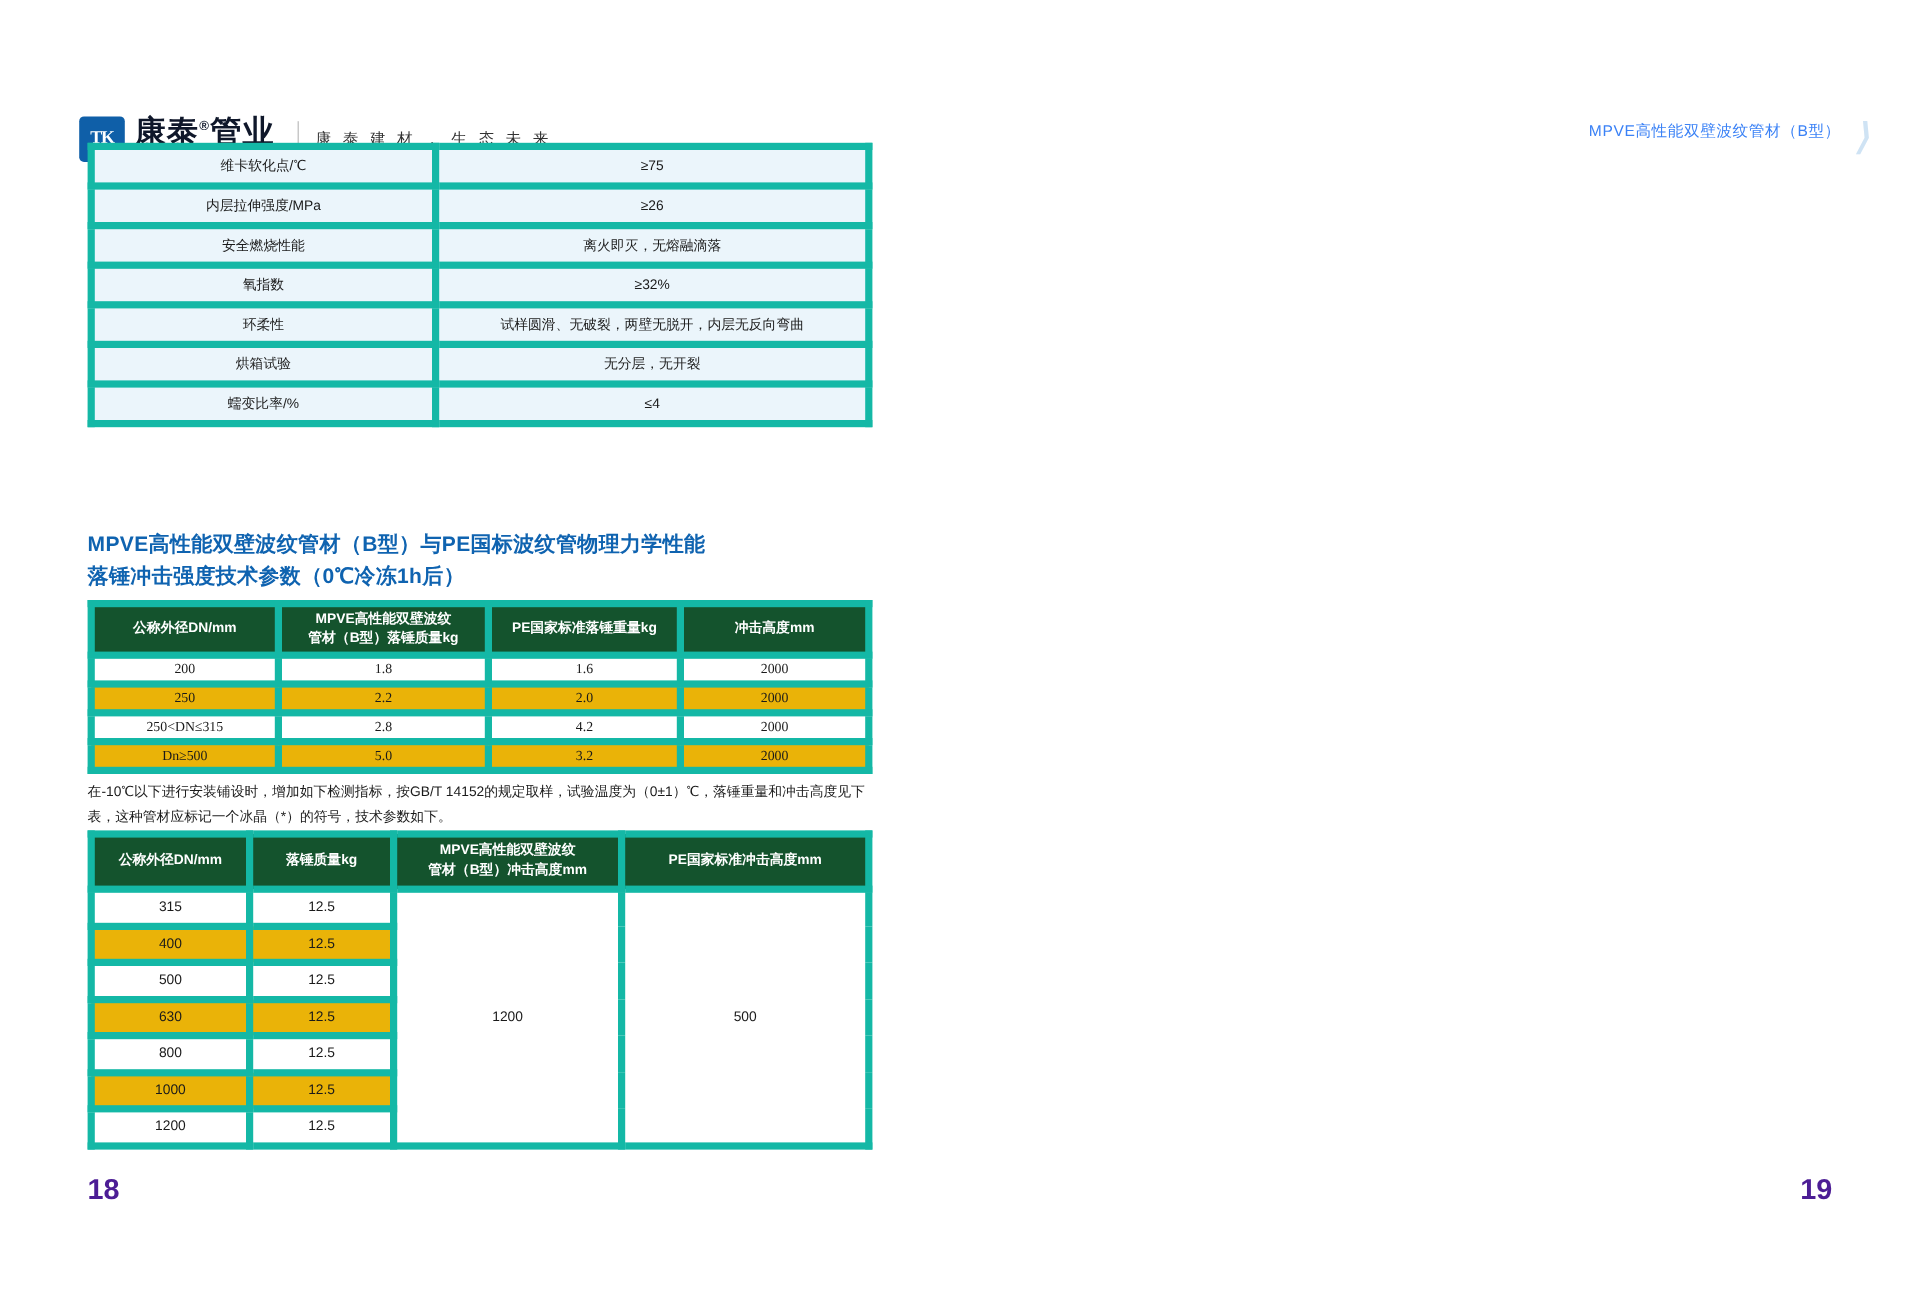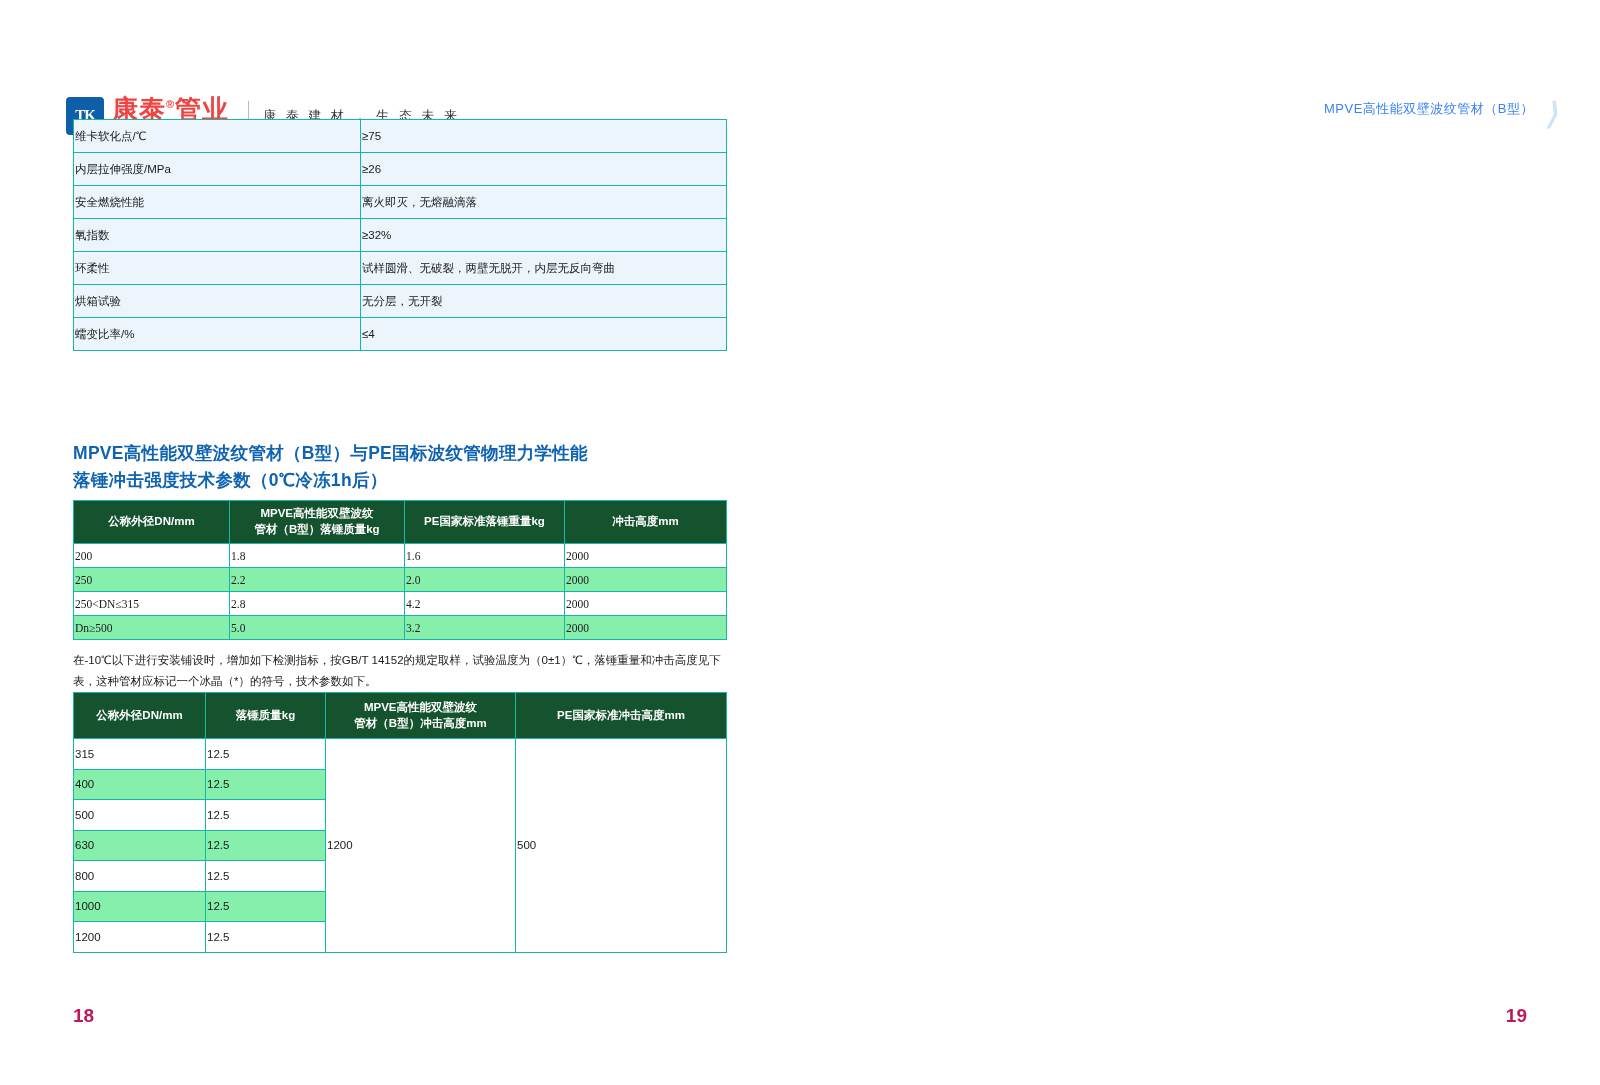--- a/index.html
+++ b/index.html
@@ -23,21 +23,21 @@
   .logo-wrap { position:absolute; left:66px; top:52px; display:flex; align-items:center; }
   .logo-mark {
     width:38px; height:38px; border-radius:4px;
     background:#0f5fa8; color:#fff; font-weight:bold; font-size:15px;
     display:flex; align-items:center; justify-content:center;
     letter-spacing:-1px;
     font-family:"Liberation Serif", serif;
   }
   .logo-text { margin-left:8px; }
   .logo-cn {
-    font-size:26px; font-weight:bold; color:#ef4444; line-height:1;
+    font-size:26px; font-weight:bold; color:#0f172a; line-height:1;
     letter-spacing:1px;
   }
   .logo-cn .reg { font-size:11px; vertical-align:super; }
   .logo-en {
     font-size:9px; color:#0f5fa8; letter-spacing:0.5px; margin-top:3px;
     font-weight:bold;
   }
   .logo-divider {
     width:1px; height:30px; background:#bbb; margin:0 14px;
   }
@@ -48,25 +48,25 @@
     font-size:13px; color:#3b82f6; letter-spacing:0.5px;
   }
   .header-mark {
     position:absolute; right:40px; top:52px;
     color:#cfe3f4; font-size:30px; font-weight:bold;
     transform:skewX(-12deg);
   }
 
   
   table { border-collapse:collapse; width:100%; font-size:11.5px; }
-  td, th { border:1px solid #14b8a6; vertical-align:middle; }
+  td, th { border:6px solid #14b8a6; text-align:center; vertical-align:middle; }
 
   .tbl-head { background:#14532d; color:#ffffff; font-weight:bold; }
   .cell-light { background:#ebf5fb; }
-  .cell-mid   { background:#86efac; }
+  .cell-mid   { background:#eab308; }
   .cell-white { background:#ffffff; }
 
   
   .tbl1 { position:absolute; left:73px; top:119px; width:654px; }
   .tbl1 td { height:33px; }
   .tbl1 td.c1 { width:287px; }
 
   .sec-title {
     color:#0f63b0; font-weight:bold; font-size:17.5px; line-height:1.55;
     letter-spacing:0.3px;
@@ -80,21 +80,21 @@
   .note-l {
     position:absolute; left:73px; top:650px; width:660px;
     font-size:11.5px; line-height:1.8; color:#1a1a1a;
   }
 
   .tbl3 { position:absolute; left:73px; top:692px; width:654px; }
   .tbl3 th { height:46px; font-size:11.5px; padding:3px 4px; line-height:1.35; }
   .tbl3 td { height:30.5px; }
 
   .pg-num {
-    position:absolute; bottom:58px; font-size:19px; font-weight:bold; color:#be185d;
+    position:absolute; bottom:79px; font-size:24px; font-weight:bold; color:#4c1d95;
   }
   .pg-left { left:73px; }
   .pg-right { right:73px; }
 </style>
 </head>
 <body>
 
 <div class="header">
   <div class="logo-wrap">
     <div class="logo-mark">TK</div>

